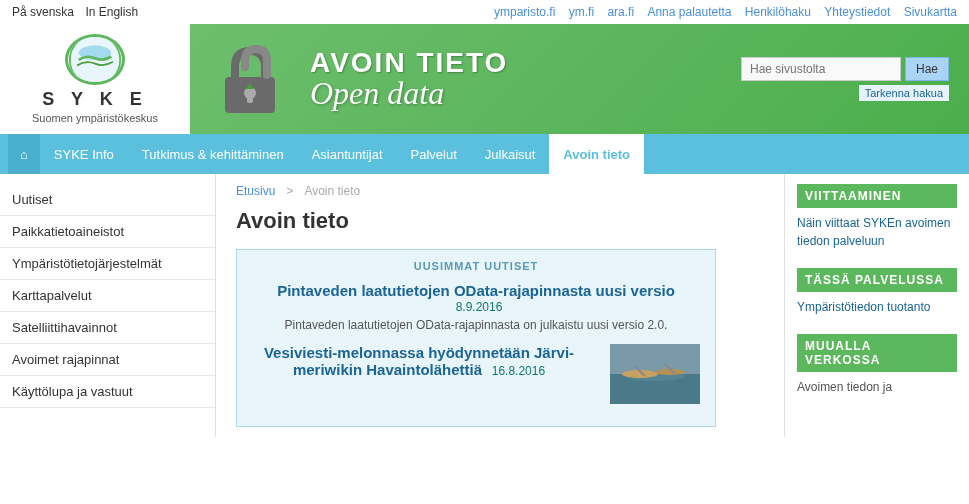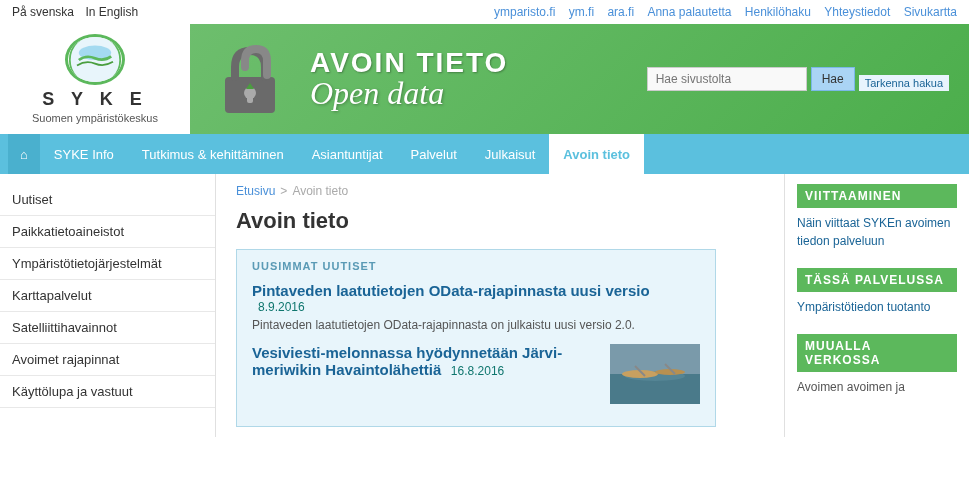--- a/index.html
+++ b/index.html
@@ -93,21 +93,21 @@
     .banner-title-open {
       font-size: 32px;
       font-style: italic;
       color: #fff;
       font-family: Georgia, serif;
       text-shadow: 1px 1px 3px rgba(0,0,0,0.3);
       line-height: 1;
     }
     .search-area {
       display: flex;
-      flex-direction: row;
+      flex-direction: column;
       gap: 4px;
       align-items: flex-end;
     }
     .search-row {
       display: flex;
       gap: 4px;
     }
     .search-input {
       padding: 4px 8px;
       border: 1px solid #ccc;
@@ -190,37 +190,38 @@
     .content-area {
       flex: 1;
       padding: 10px 20px;
       min-width: 0;
     }
     .breadcrumb {
       font-size: 12px;
       color: #777;
       margin-bottom: 10px;
       display: flex;
-      gap: 5px;
+      gap: 11px;
       align-items: center;
     }
     .breadcrumb a { color: #4a90d9; text-decoration: none; }
     .breadcrumb span { color: #aaa; }
 
     .page-title {
       font-size: 22px;
       font-weight: bold;
       color: #333;
       margin-bottom: 15px;
     }
 
     .news-section {
       border: 1px solid #b0d8e8;
       background: #e8f5fb;
       padding: 10px 15px;
+      text-align: center;
     }
     .news-section-title {
       font-size: 11px;
       font-weight: bold;
       color: #5a9ab5;
       letter-spacing: 1px;
       margin-bottom: 10px;
       text-transform: uppercase;
     }
     .news-item {
@@ -424,17 +425,17 @@
     <div class="right-section">
       <div class="right-section-title">VIITTAAMINEN</div>
       <a href="#" class="right-section-link">Näin viittaat SYKEn avoimen tiedon palveluun</a>
     </div>
     <div class="right-section">
       <div class="right-section-title">TÄSSÄ PALVELUSSA</div>
       <a href="#" class="right-section-link">Ympäristötiedon tuotanto</a>
     </div>
     <div class="right-section">
       <div class="right-section-title">MUUALLA VERKOSSA</div>
-      <span class="right-section-text">Avoimen avoimen ja</span>
+      <span class="right-section-text">Avoimen tiedon ja</span>
     </div>
   </div>
 
 </div>
 
 </body></html>

